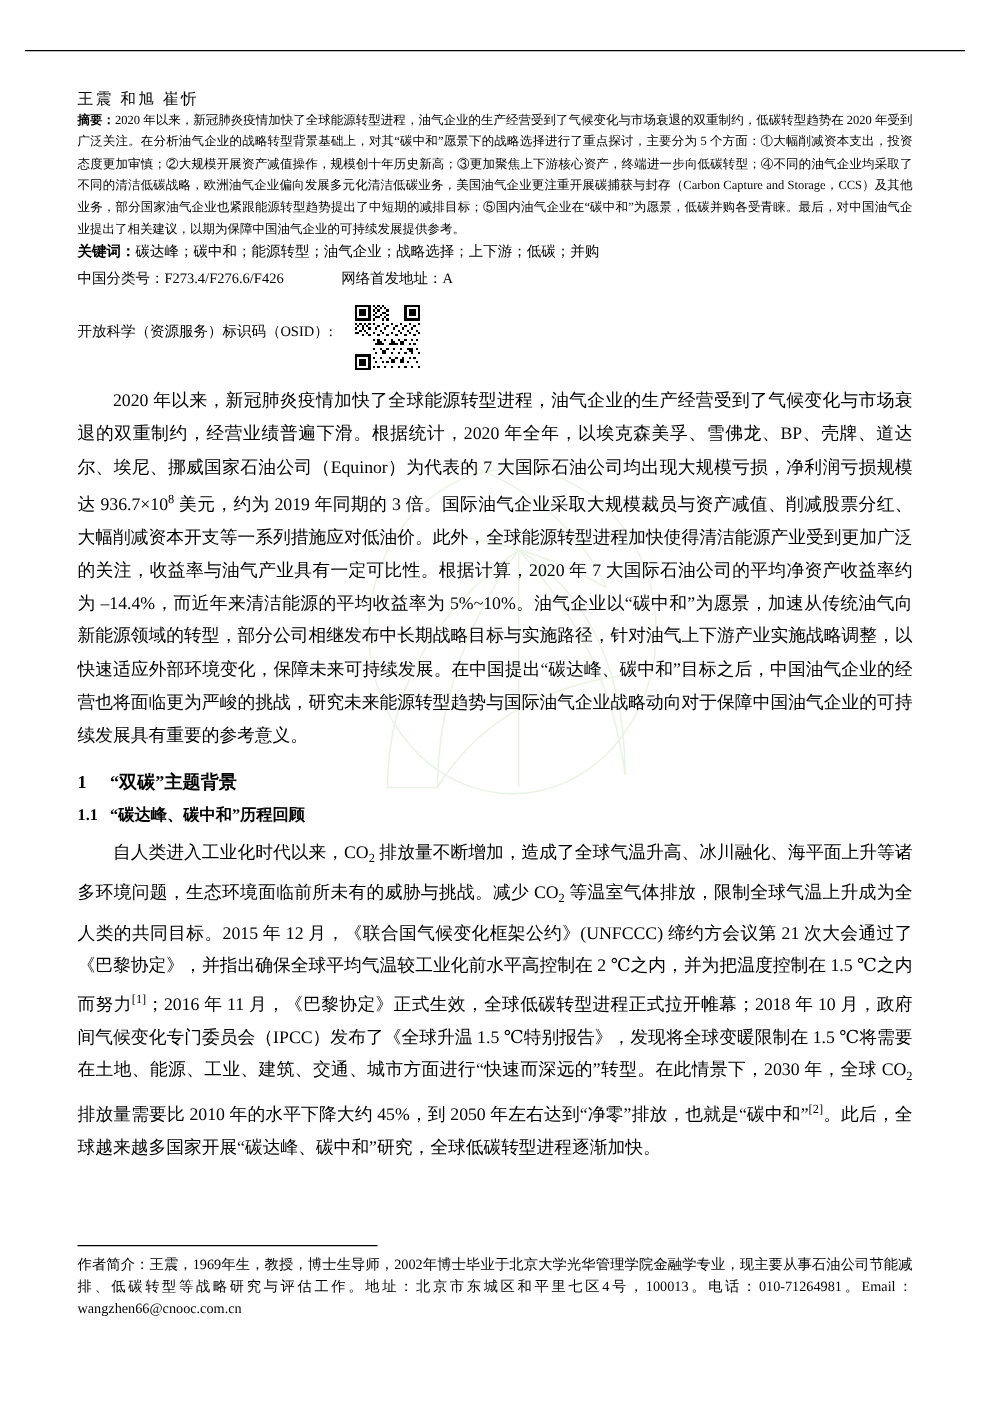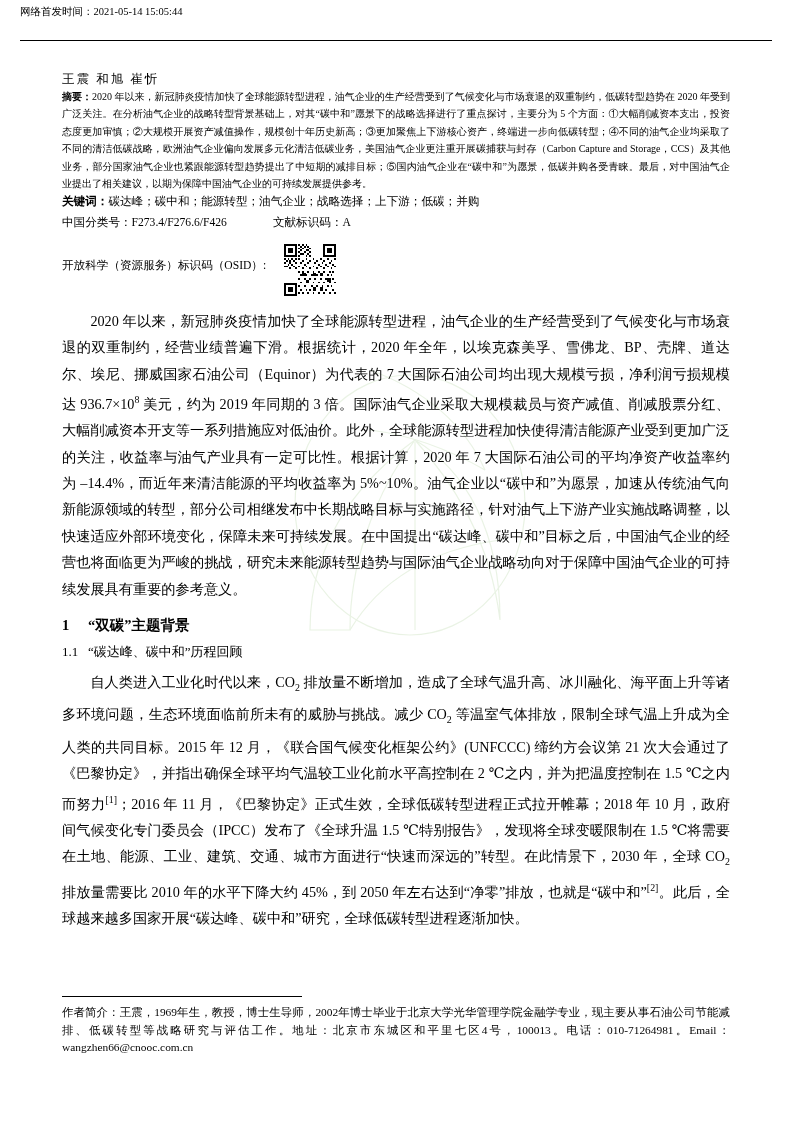--- a/index.html
+++ b/index.html
@@ -155,21 +155,21 @@
     font-weight: bold;
     margin-top: 8px;
     margin-bottom: 0;
   }
   .h1 .num {
     display: inline-block;
     width: 26px;
   }
   .h2 {
     font-size: 13px;
-    font-weight: normal;
+    font-weight: bold;
     margin-top: 8px;
     margin-bottom: 0;
   }
   .h2 .num {
     display: inline-block;
     width: 26px;
   }
   sub, sup {
     font-size: 0.7em;
   }
@@ -195,23 +195,20 @@
   .mail {
     color: #000;
   }
 </style>
 </head>
 <body>
 
 <div class="page">
 
   <div class="pub-header">
-    <div class="pub-line">
-      <span class="pub-label">网络首发时间：</span><span class="pub-value">2021-05-14 15:05:44</span>
-    </div>
   </div>
   <div class="rule-top"></div>
 
   <svg class="watermark" viewBox="0 0 320 330">
     <g fill="none" stroke="#b9d7a8" stroke-width="1.2">
       <path d="M60 300 C 60 210, 110 150, 165 110 C 120 170, 100 240, 100 300 Z"></path>
       <path d="M165 110 C 215 140, 250 200, 250 290 C 240 210, 205 155, 165 110 Z"></path>
       <path d="M100 300 C 130 250, 180 220, 250 210"></path>
       <path d="M165 112 L 165 300"></path>
       <path d="M120 40 C 175 60, 215 95, 235 140"></path>
@@ -226,21 +223,21 @@
 
     <div class="abstract">
       <span class="lbl">摘要：</span><span>2020 年以来，新冠肺炎疫情加快了全球能源转型进程，油气企业的生产经营受到了气候变化与市场衰退的双重制约，低碳转型趋势在 2020 年受到广泛关注。在分析油气企业的战略转型背景基础上，对其“碳中和”愿景下的战略选择进行了重点探讨，主要分为 5 个方面：①大幅削减资本支出，投资态度更加审慎；②大规模开展资产减值操作，规模创十年历史新高；③更加聚焦上下游核心资产，终端进一步向低碳转型；④不同的油气企业均采取了不同的清洁低碳战略，欧洲油气企业偏向发展多元化清洁低碳业务，美国油气企业更注重开展碳捕获与封存（Carbon Capture and Storage，CCS）及其他业务，部分国家油气企业也紧跟能源转型趋势提出了中短期的减排目标；⑤国内油气企业在“碳中和”为愿景，低碳并购各受青睐。最后，对中国油气企业提出了相关建议，以期为保障中国油气企业的可持续发展提供参考。</span>
     </div>
 
     <div class="kw">
       <span class="lbl">关键词：</span><span>碳达峰；碳中和；能源转型；油气企业；战略选择；上下游；低碳；并购</span>
     </div>
 
     <div class="clc">
-      <span>中国分类号：</span><span>F273.4/F276.6/F426</span><span class="gap"></span><span>文献标识码：</span><span>A</span>
+      <span>中国分类号：</span><span>F273.4/F276.6/F426</span><span class="gap"></span><span>网络首发地址：</span><span>A</span>
     </div>
 
     <div class="osid">
       <span class="osid-label">开放科学（资源服务）标识码（OSID）:</span>
       <svg class="qr" viewBox="0 0 29 29" shape-rendering="crispEdges">
         <rect width="29" height="29" fill="#ffffff"></rect>
         <g fill="#000000">
           <rect x="0" y="0" width="7" height="1"></rect>
             <rect x="0" y="6" width="7" height="1"></rect>
           <rect x="0" y="0" width="1" height="7"></rect>

